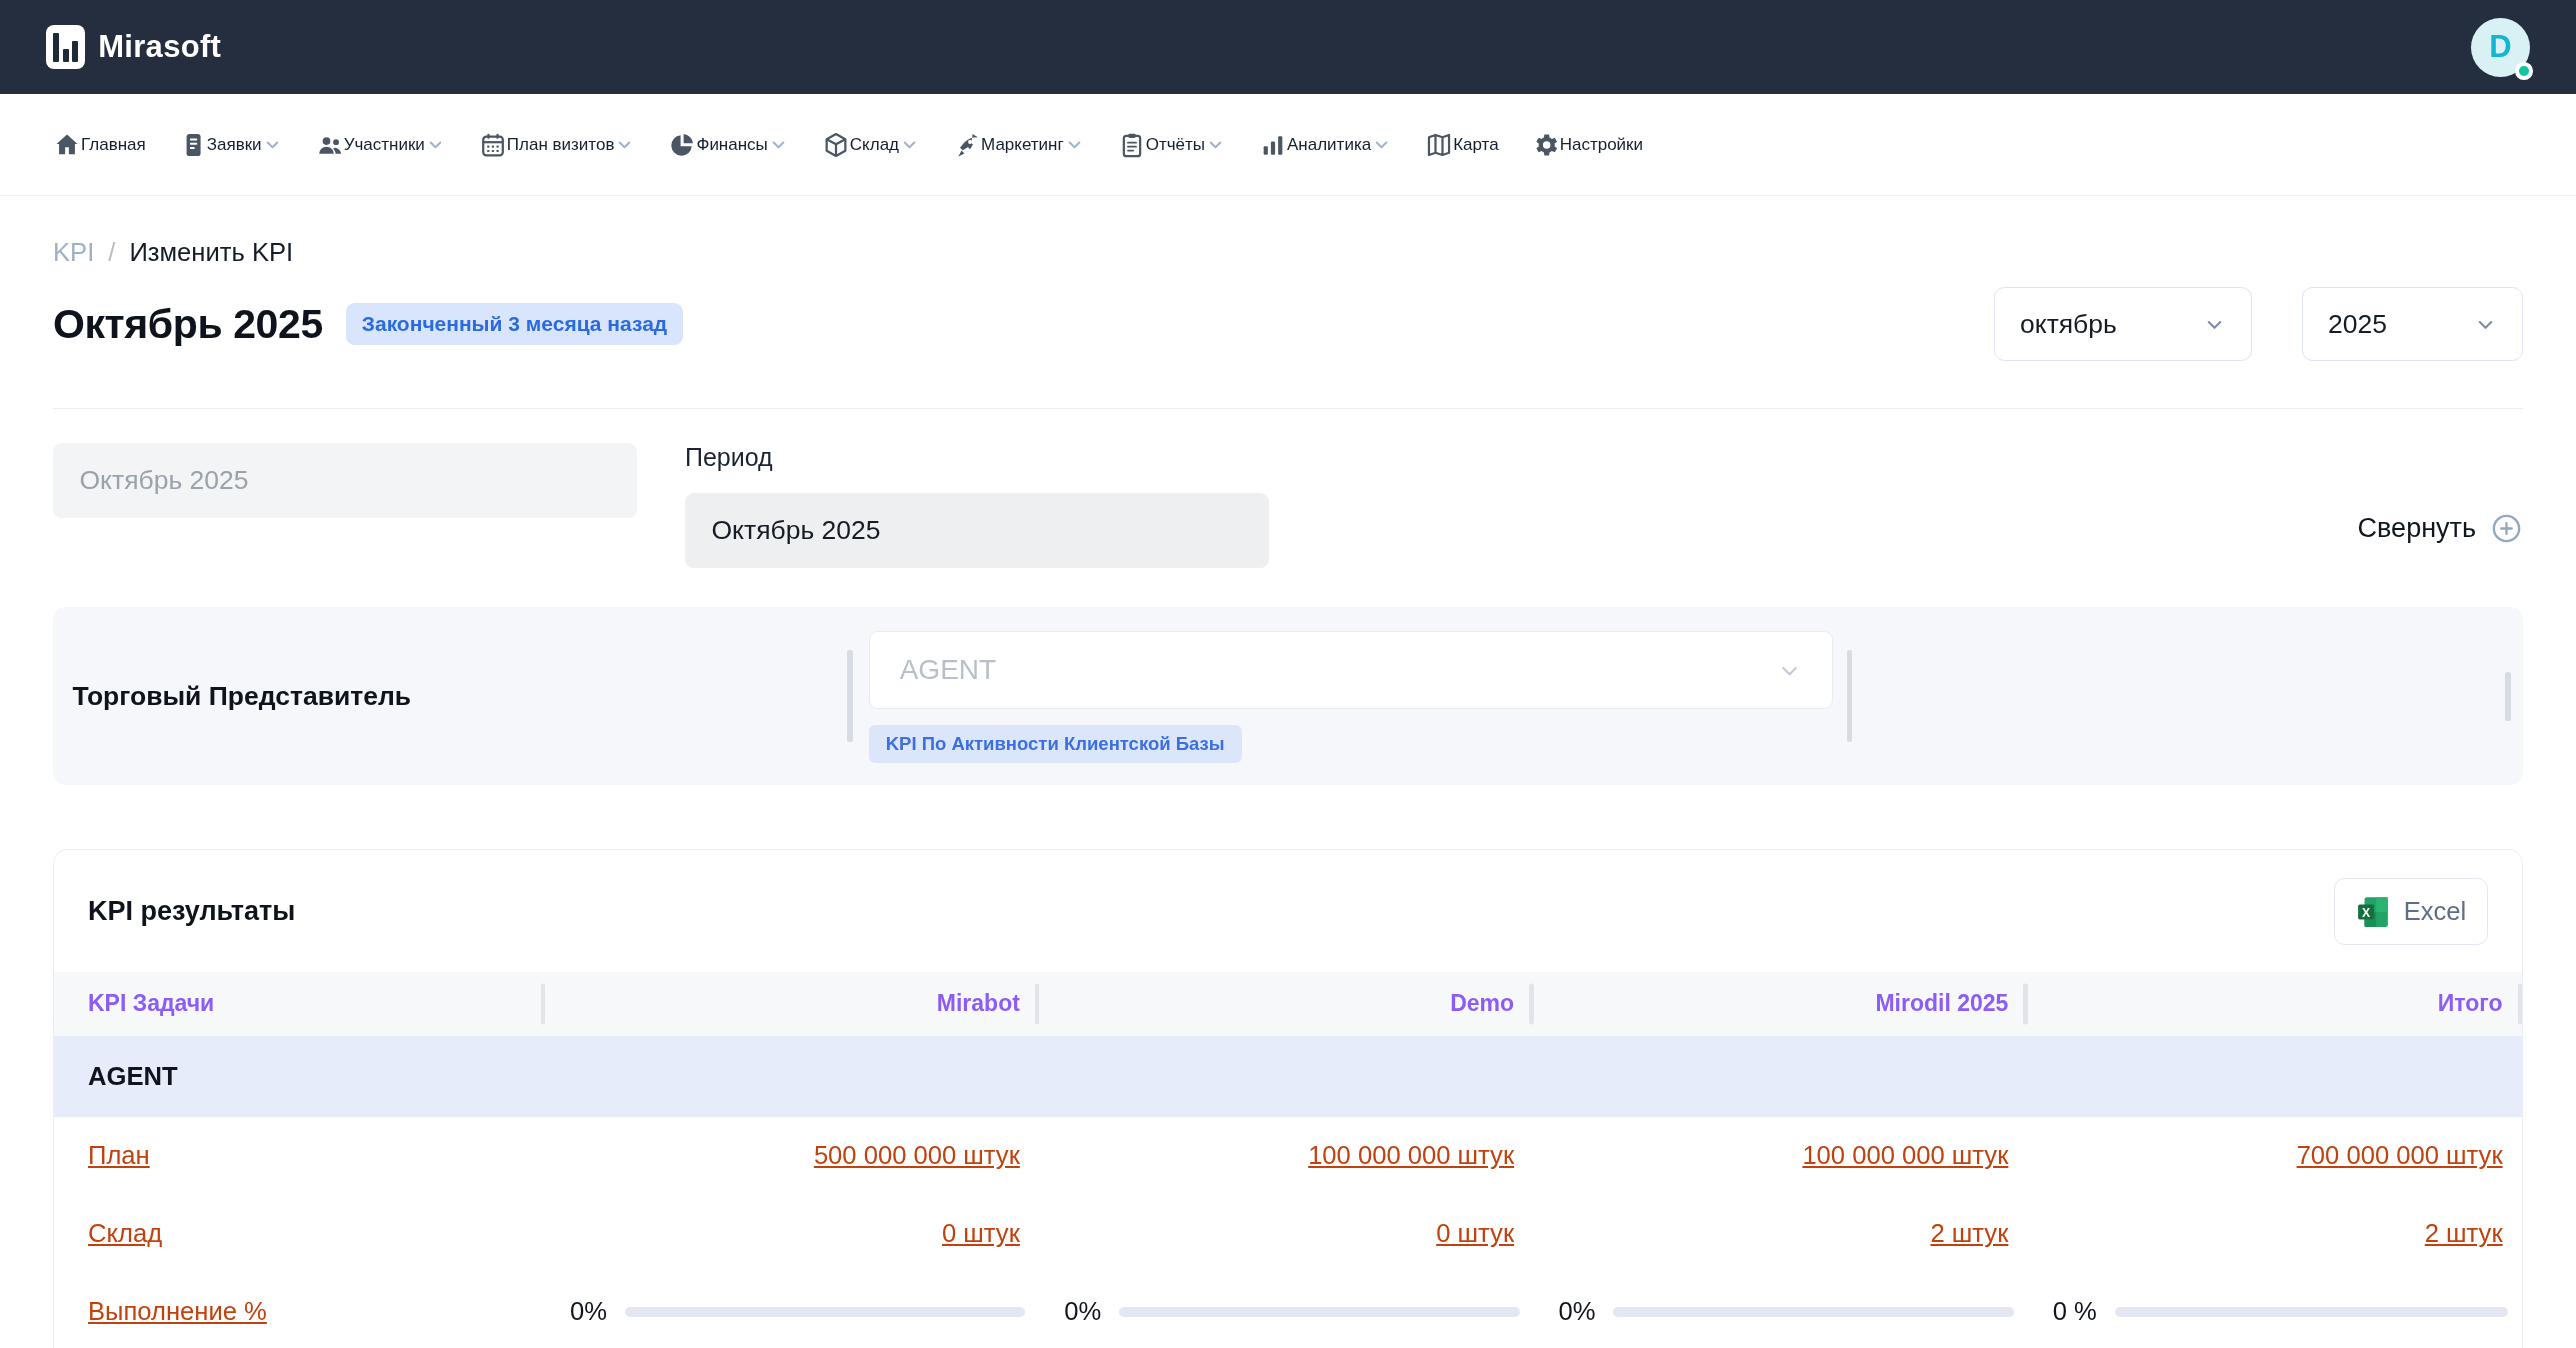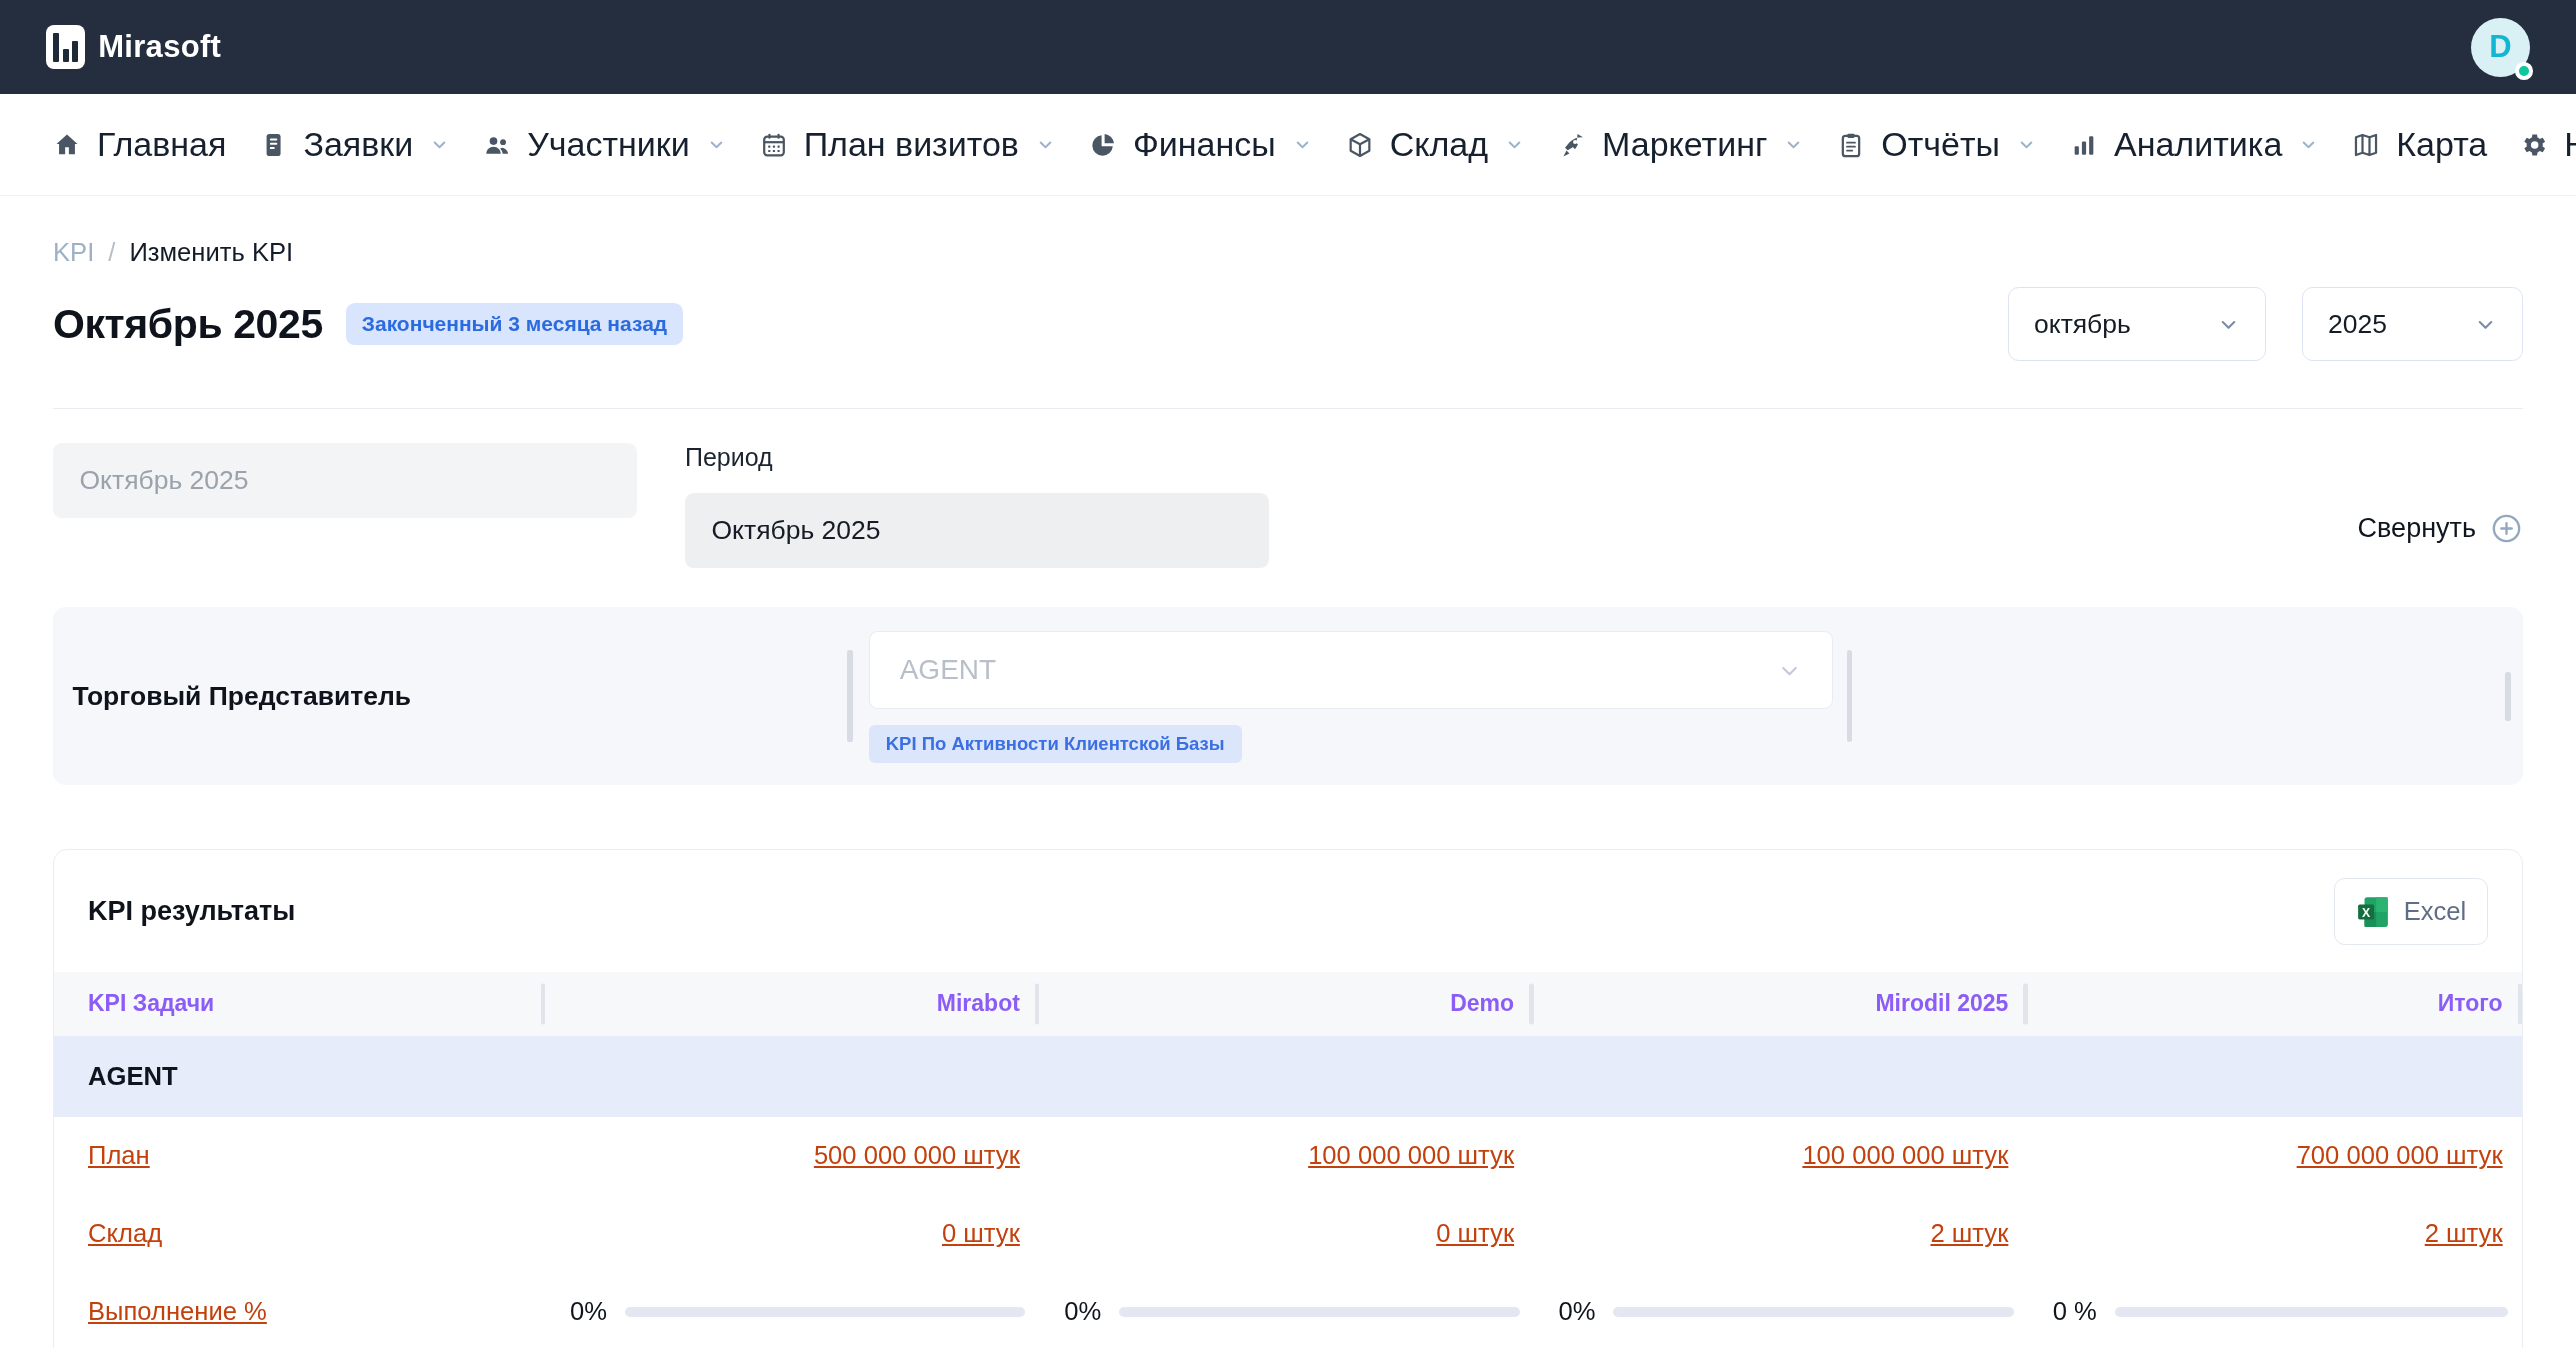--- a/index.html
+++ b/index.html
@@ -20,36 +20,36 @@
   .logo-badge i{display:block;width:6.2px;background:#1f2a38;border-radius:0.9px;}
   .logo-badge i:nth-child(1){height:29px;}
   .logo-badge i:nth-child(2){height:13.2px;}
   .logo-badge i:nth-child(3){height:21px;}
   .brand{color:#fff;font-size:31px;font-weight:700;letter-spacing:0.3px;}
   .avatar{margin-left:auto;position:relative;width:59px;height:59px;border-radius:50%;background:var(--c-avatar-bg);display:flex;align-items:center;justify-content:center;color:var(--c-avatar-text);font-size:31px;font-weight:700;cursor:pointer;}
   .avatar .dot{position:absolute;right:-2.6px;bottom:-3.5px;width:17.7px;height:17.7px;border-radius:50%;background:var(--c-dot);border:4.4px solid #fff;}
 
   
   .menubar{height:102px;background:#fff;border-bottom:0.9px solid #eef1f5;display:flex;align-items:center;gap:33px;padding:0 53px;}
-  .menu-item{display:flex;align-items:center;gap:16px;font-size:34px;font-weight:500;color:#16202e;white-space:nowrap;cursor:pointer;}
+  .menu-item{display:flex;align-items:center;gap:0;font-size:17px;font-weight:500;color:#16202e;white-space:nowrap;cursor:pointer;}
   .menu-item svg{width:28px;height:28px;flex:none;}
   .menu-item .chev svg{width:21px;height:21px;}
   .chev{display:flex;align-items:center;}
 
   .content{padding:0 53px;}
 
   
   .breadcrumb{margin-top:42px;display:flex;align-items:center;gap:14px;font-size:25.6px;}
   .crumb-link{color:#9db0c6;cursor:pointer;}
   .crumb-sep{color:#b6bdc7;}
   .crumb-current{color:#141c28;}
   .title-row{display:flex;align-items:center;margin-top:17.7px;height:79px;}
   .page-title{font-size:41px;font-weight:700;letter-spacing:-0.4px;color:#0f141c;}
   .status-badge{margin-left:23px;background:var(--c-badge-bg);color:var(--c-badge-text);font-size:21px;font-weight:700;padding:8.8px 16px;border-radius:8.8px;white-space:nowrap;}
-  .selects{margin-left:auto;display:flex;gap:36px;}
+  .selects{margin-left:auto;display:flex;gap:50px;}
   .select-box{height:74px;border:1.8px solid #dde3f2;border-radius:10.6px;background:#fff;display:flex;align-items:center;justify-content:space-between;padding:0 25px;font-size:26.5px;color:#151c26;cursor:pointer;}
   .select-box.month{width:258px;}
   .select-box.year{width:221px;}
   .select-box svg{width:23px;height:23px;}
 
   .rule{height:1.8px;background:#eaedf2;margin-top:44px;}
 
   
   .form-row{margin-top:34px;display:flex;align-items:flex-start;}
   .field-label{font-size:25px;color:#8a929e;margin-bottom:21px;}

